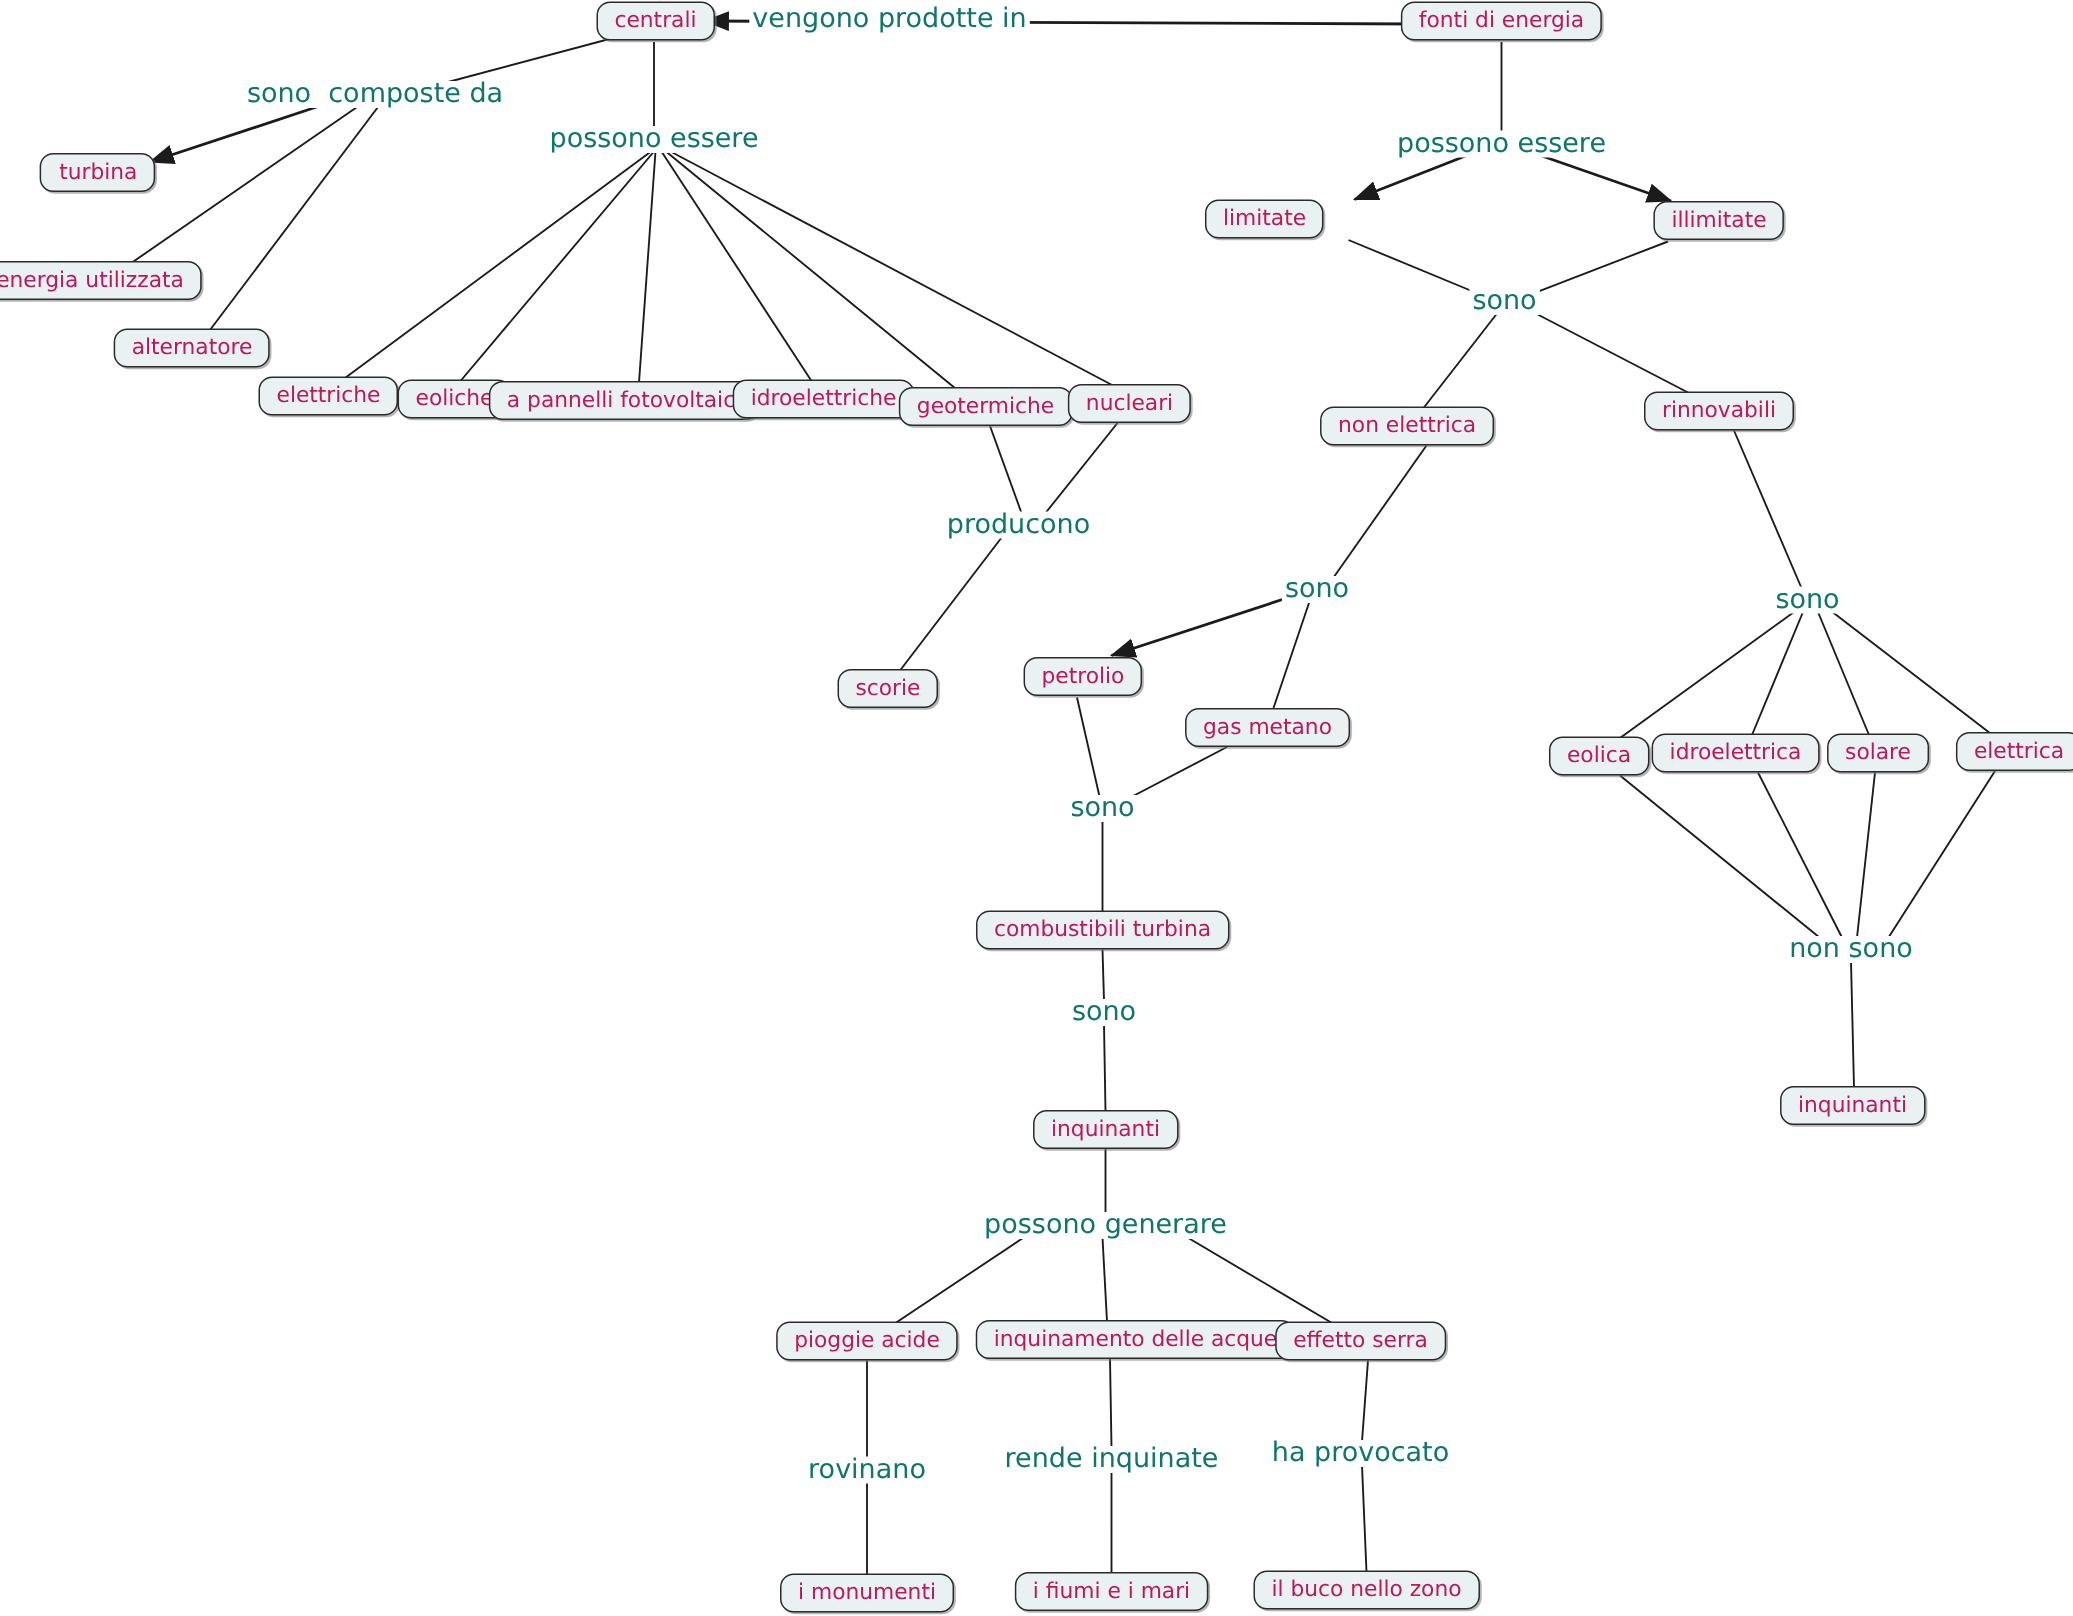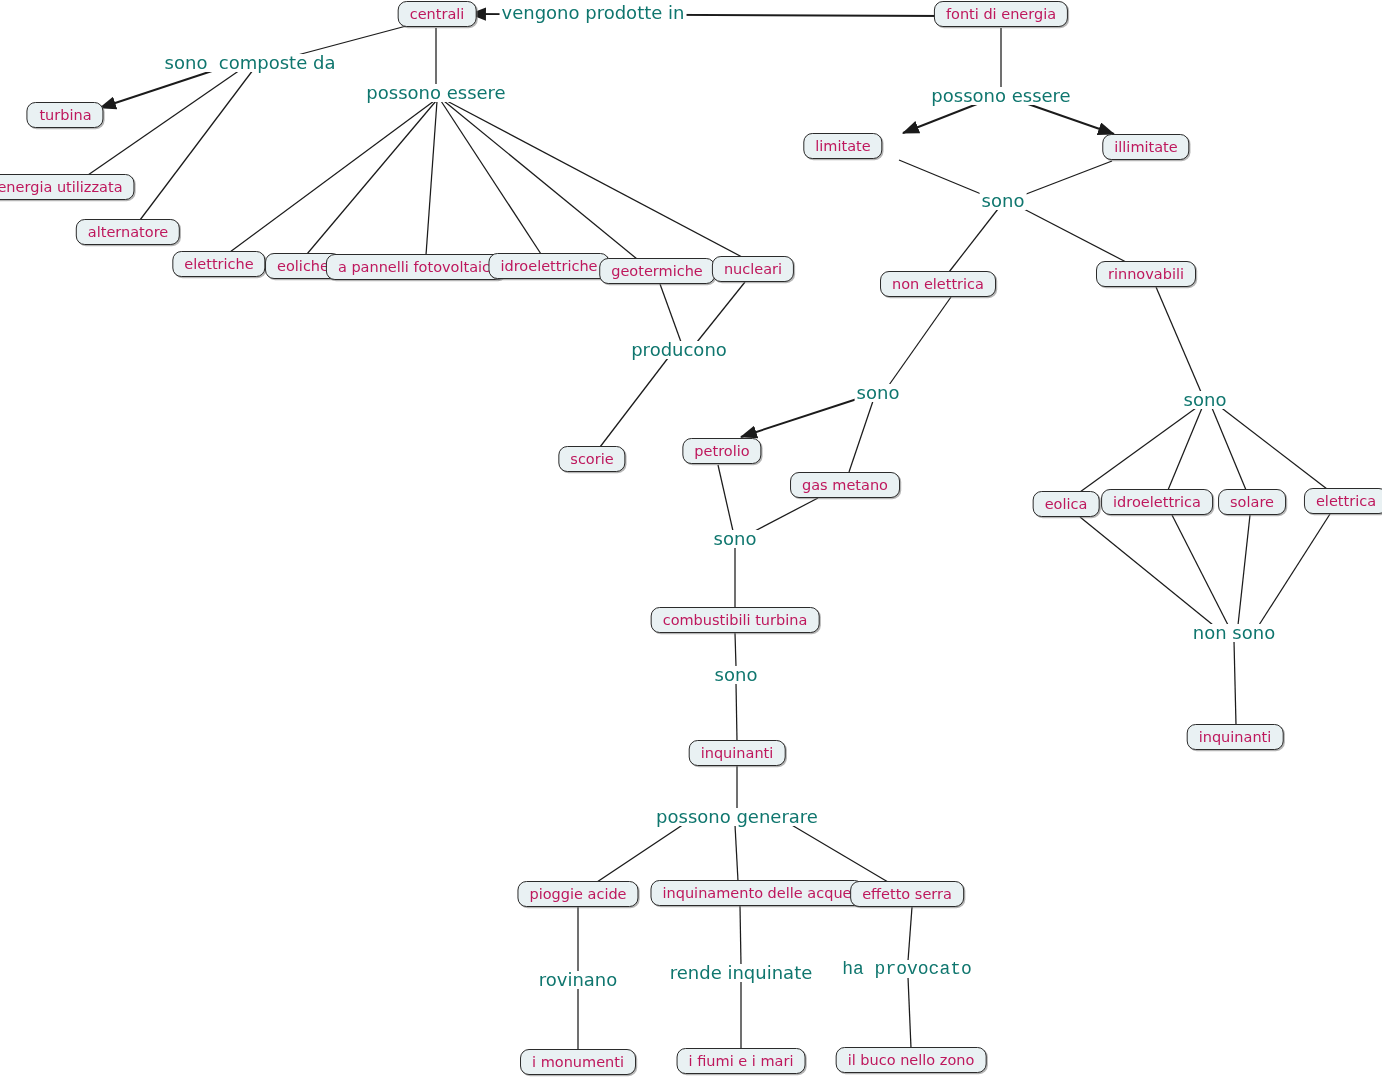--- a/index.html
+++ b/index.html
@@ -157,14 +157,14 @@
     <div class="linklabel" style="left: 1003px; top: 201px;">sono</div>
     <div class="linklabel" style="left: 679px; top: 350px;">producono</div>
     <div class="linklabel" style="left: 878px; top: 393px;">sono</div>
     <div class="linklabel" style="left: 1205px; top: 400px;">sono</div>
     <div class="linklabel" style="left: 735px; top: 539px;">sono</div>
     <div class="linklabel" style="left: 1234px; top: 633px;">non sono</div>
     <div class="linklabel" style="left: 736px; top: 675px;">sono</div>
     <div class="linklabel" style="left: 737px; top: 817px;">possono generare</div>
     <div class="linklabel" style="left: 578px; top: 980px;">rovinano</div>
     <div class="linklabel" style="left: 741px; top: 973px;">rende inquinate</div>
-    <div class="linklabel" style="left: 907px; top: 969px; font-family: Liberation Mono, monospace;">ha provocato</div>
+    <div class="linklabel" style="left: 907px; top: 969px;">ha provocato</div>
   </div>
 
 </body></html>

